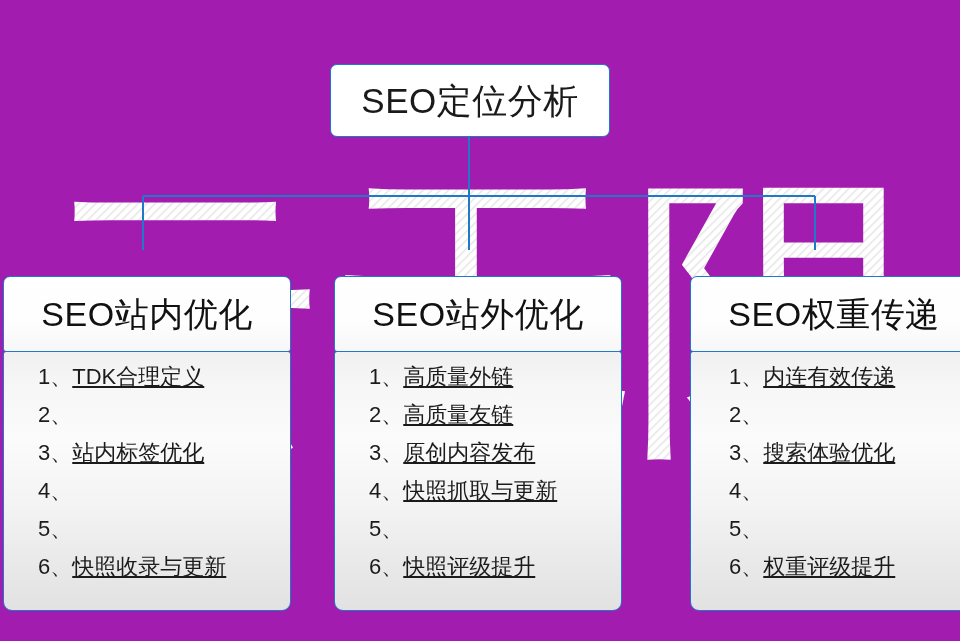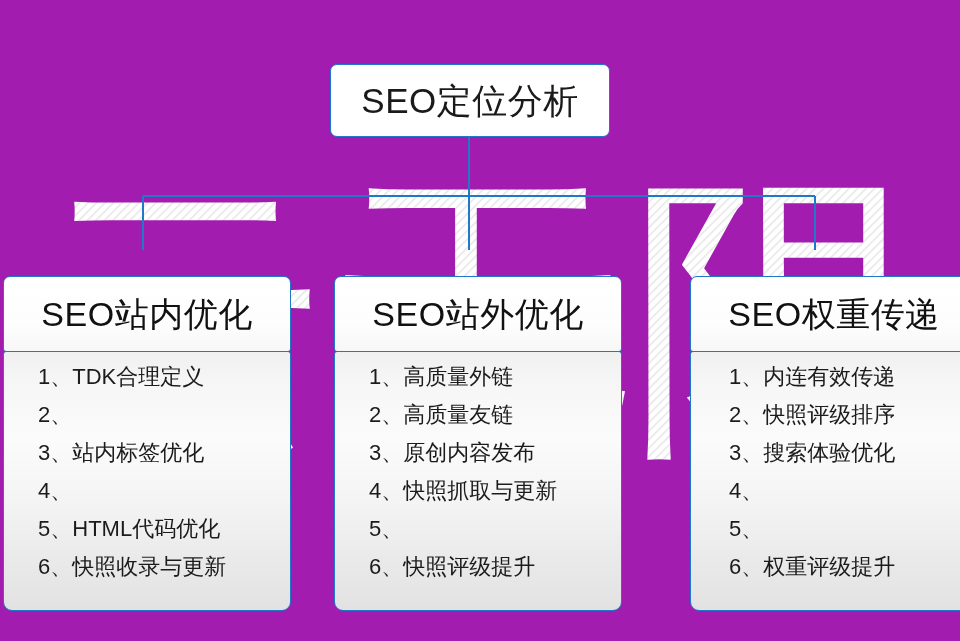--- a/index.html
+++ b/index.html
@@ -130,20 +130,21 @@
     line-height: 1;
     height: 38px;
     padding-left: 34px;
   }
   .col-2 .item-row { padding-left: 38px; }
   .item-index {
     white-space: pre;
   }
   .item-text {
     white-space: pre;
+    text-decoration: underline;
   }
 </style>
 </head>
 <body>
 
 <div id="canvas">
 
   <svg class="watermark" viewBox="0 0 960 420" preserveAspectRatio="none" aria-hidden="true">
     <defs>
       <pattern id="hatch" width="6" height="6" patternUnits="userSpaceOnUse" patternTransform="rotate(45)">
@@ -182,21 +183,20 @@
         </li>
         <li class="item-row">
           <span class="item-index">3、</span>
           <span class="item-text">站内标签优化</span>
         </li>
         <li class="item-row">
           <span class="item-index">4、</span>
         </li>
         <li class="item-row">
           <span class="item-index">5、</span>
-          <span class="item-text">HTML代码优化</span>
         </li>
         <li class="item-row">
           <span class="item-index">6、</span>
           <span class="item-text">快照收录与更新</span>
         </li>
       </ul>
     </div>
   </div>
 
   <div class="column col-1">
@@ -237,21 +237,20 @@
       <span class="col-header-label">SEO权重传递</span>
     </div>
     <div class="col-body">
       <ul class="item-list">
         <li class="item-row">
           <span class="item-index">1、</span>
           <span class="item-text">内连有效传递</span>
         </li>
         <li class="item-row">
           <span class="item-index">2、</span>
-          <span class="item-text">快照评级排序</span>
         </li>
         <li class="item-row">
           <span class="item-index">3、</span>
           <span class="item-text">搜索体验优化</span>
         </li>
         <li class="item-row">
           <span class="item-index">4、</span>
         </li>
         <li class="item-row">
           <span class="item-index">5、</span>

